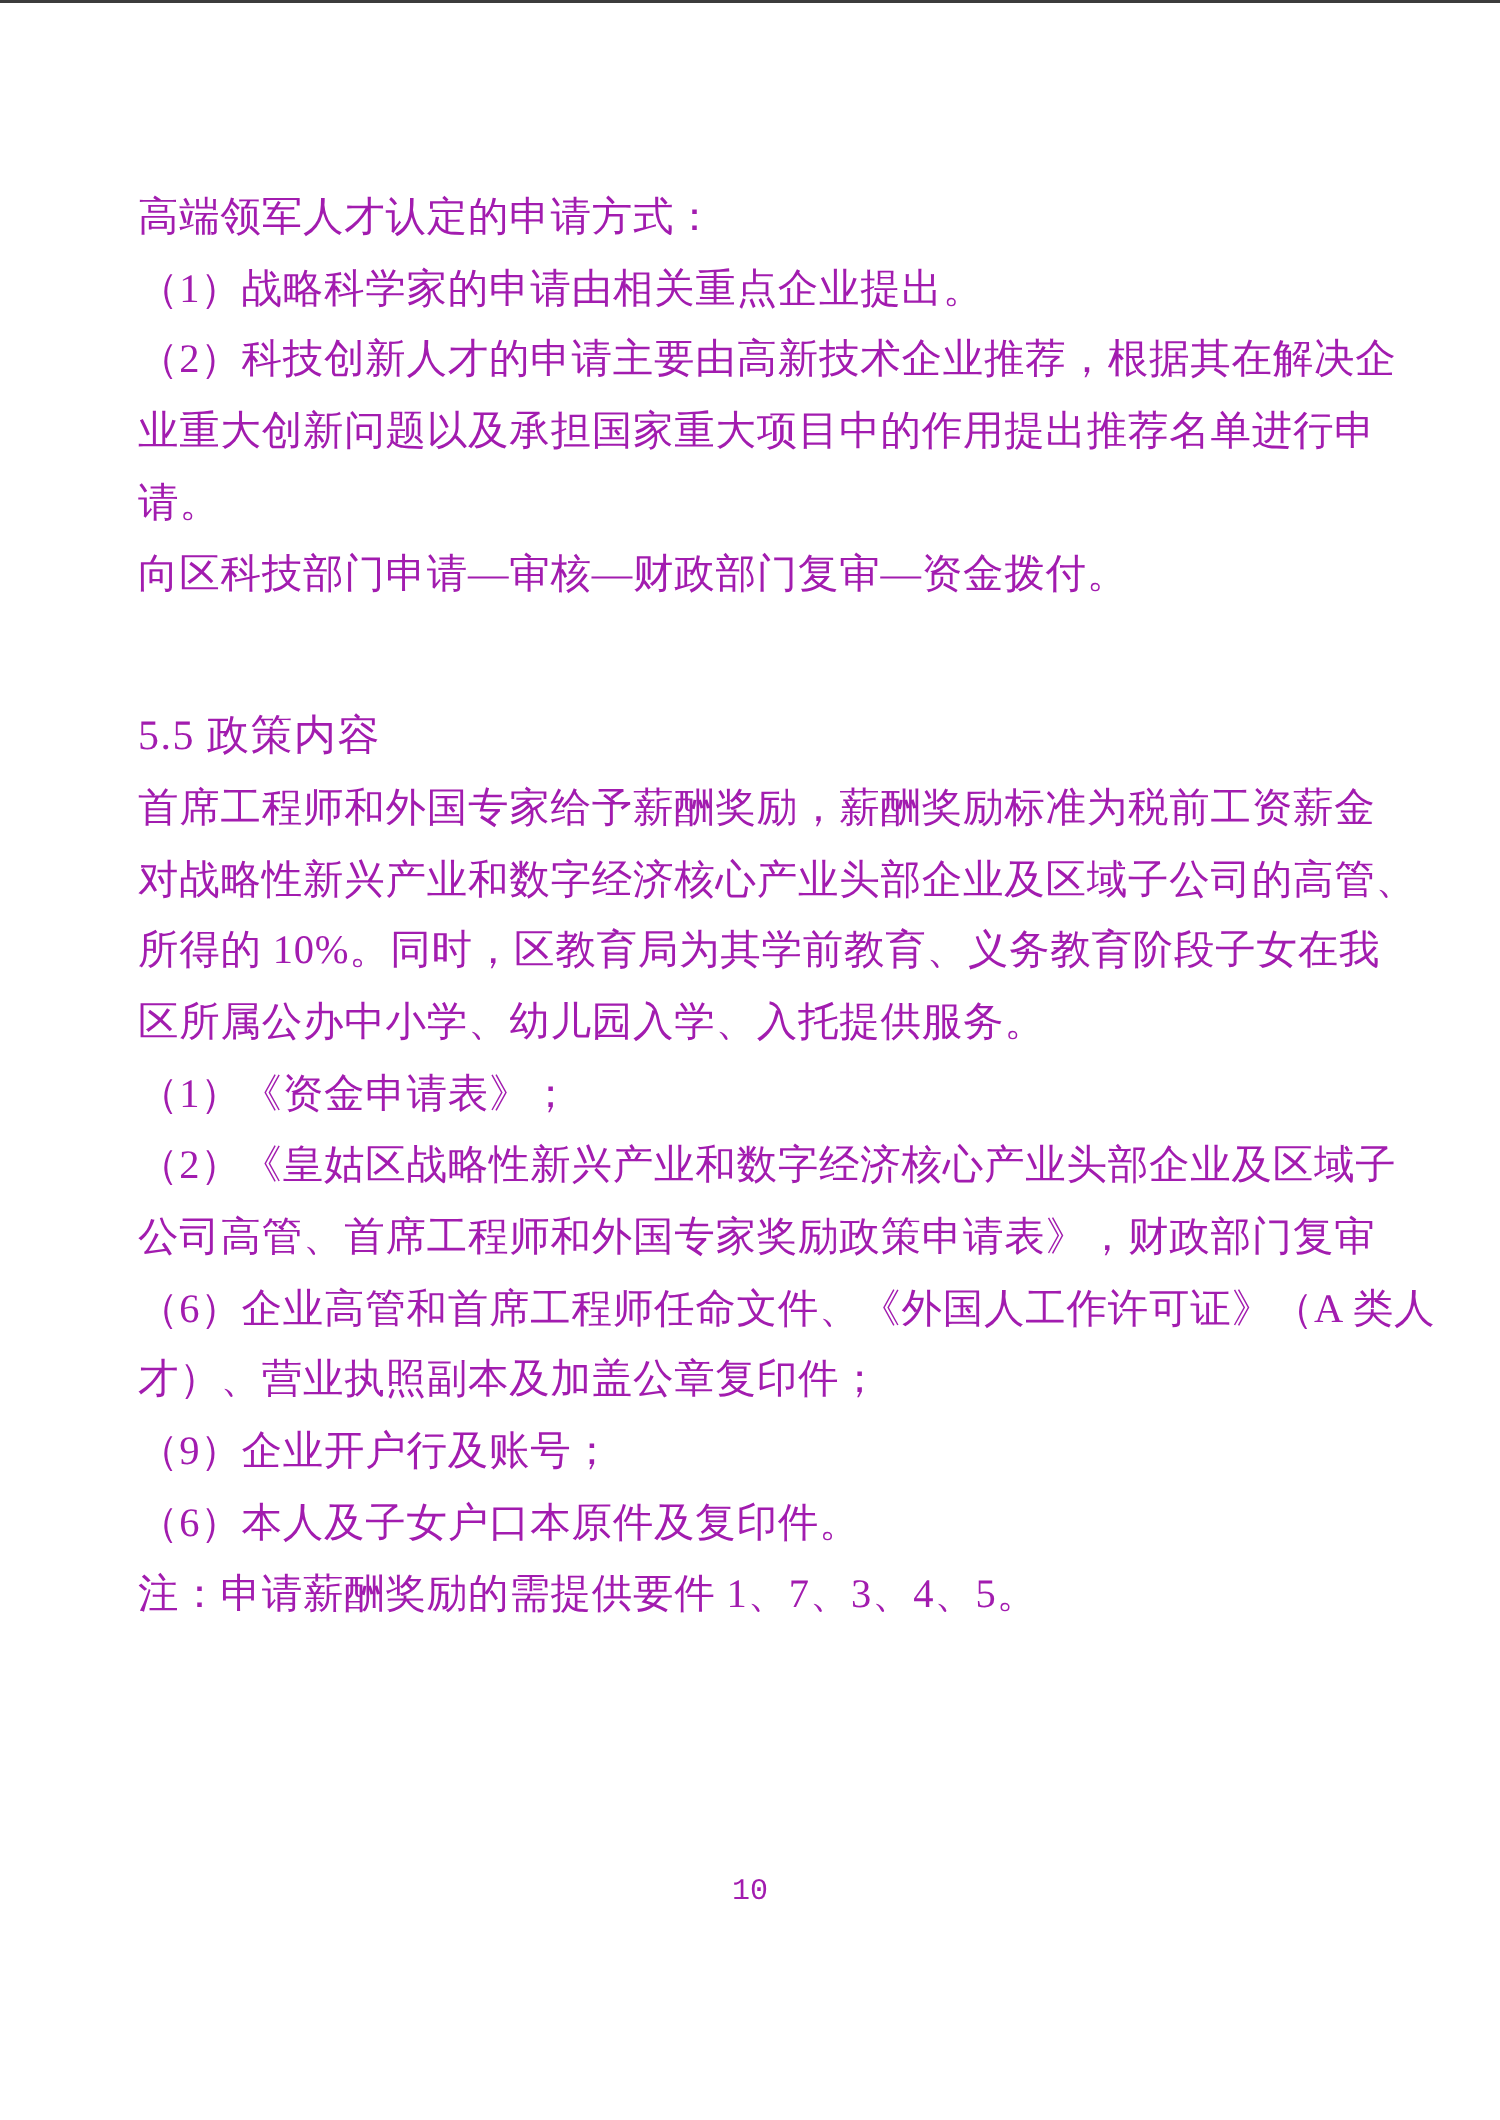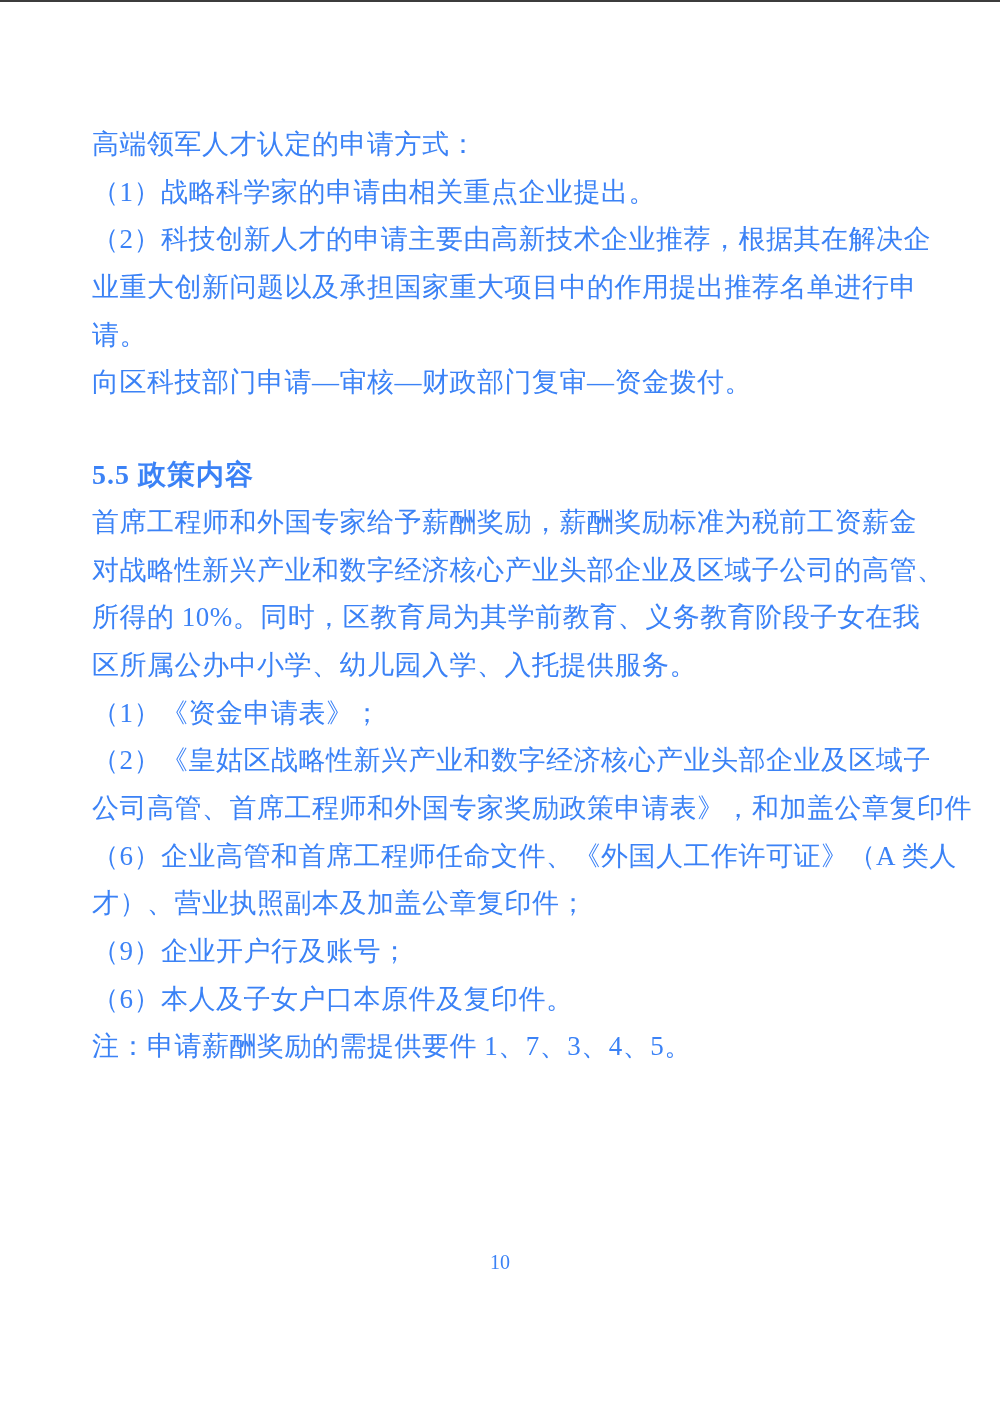--- a/index.html
+++ b/index.html
@@ -7,21 +7,21 @@
     padding: 0;
     background: #ffffff;
   }
   .page {
     position: relative;
     width: 1000px;
     height: 1413px;
     background: #ffffff;
     overflow: hidden;
     font-family: "Liberation Serif", "DejaVu Serif", serif;
-    color: #3b82f6;
+    color: #a21caf;
   }
   .scan-top-line {
     position: absolute;
     top: 0;
     left: 0;
     width: 100%;
     height: 2px;
     background: #3c3c3c;
   }
   .content {
@@ -31,33 +31,34 @@
     width: 816px;
   }
   .line {
     font-size: 27px;
     line-height: 47.7px;
     height: 47.7px;
     white-space: nowrap;
     letter-spacing: 0.5px;
   }
   .line.heading {
-    margin-top: 44px;
-    font-weight: 700;
+    margin-top: 60px;
+    font-weight: 400;
     font-size: 28px;
     letter-spacing: 1px;
   }
   .footer {
     position: absolute;
     top: 1248px;
     left: 0;
     width: 100%;
     text-align: center;
     font-size: 20px;
     line-height: 28px;
+    font-family: Liberation Mono, monospace;
   }
 </style>
 </head>
 <body>
 
 <div class="page">
   <div class="scan-top-line"></div>
 
   <div class="content">
     <div class="line">高端领军人才认定的申请方式：</div>
@@ -70,21 +71,21 @@
     <div class="line heading">5.5 政策内容</div>
 
     <div class="line">首席工程师和外国专家给予薪酬奖励，薪酬奖励标准为税前工资薪金</div>
     <div class="line">对战略性新兴产业和数字经济核心产业头部企业及区域子公司的高管、</div>
     <div class="line">所得的 10%。同时，区教育局为其学前教育、义务教育阶段子女在我</div>
     <div class="line">区所属公办中小学、幼儿园入学、入托提供服务。</div>
 
 
     <div class="line">（1）《资金申请表》；</div>
     <div class="line">（2）《皇姑区战略性新兴产业和数字经济核心产业头部企业及区域子</div>
-    <div class="line">公司高管、首席工程师和外国专家奖励政策申请表》，和加盖公章复印件</div>
+    <div class="line">公司高管、首席工程师和外国专家奖励政策申请表》，财政部门复审</div>
     <div class="line">（6）企业高管和首席工程师任命文件、《外国人工作许可证》（A 类人</div>
     <div class="line">才）、营业执照副本及加盖公章复印件；</div>
     <div class="line">（9）企业开户行及账号；</div>
     <div class="line">（6）本人及子女户口本原件及复印件。</div>
     <div class="line">注：申请薪酬奖励的需提供要件 1、7、3、4、5。</div>
   </div>
 
   <div class="footer">10</div>
 </div>
 

